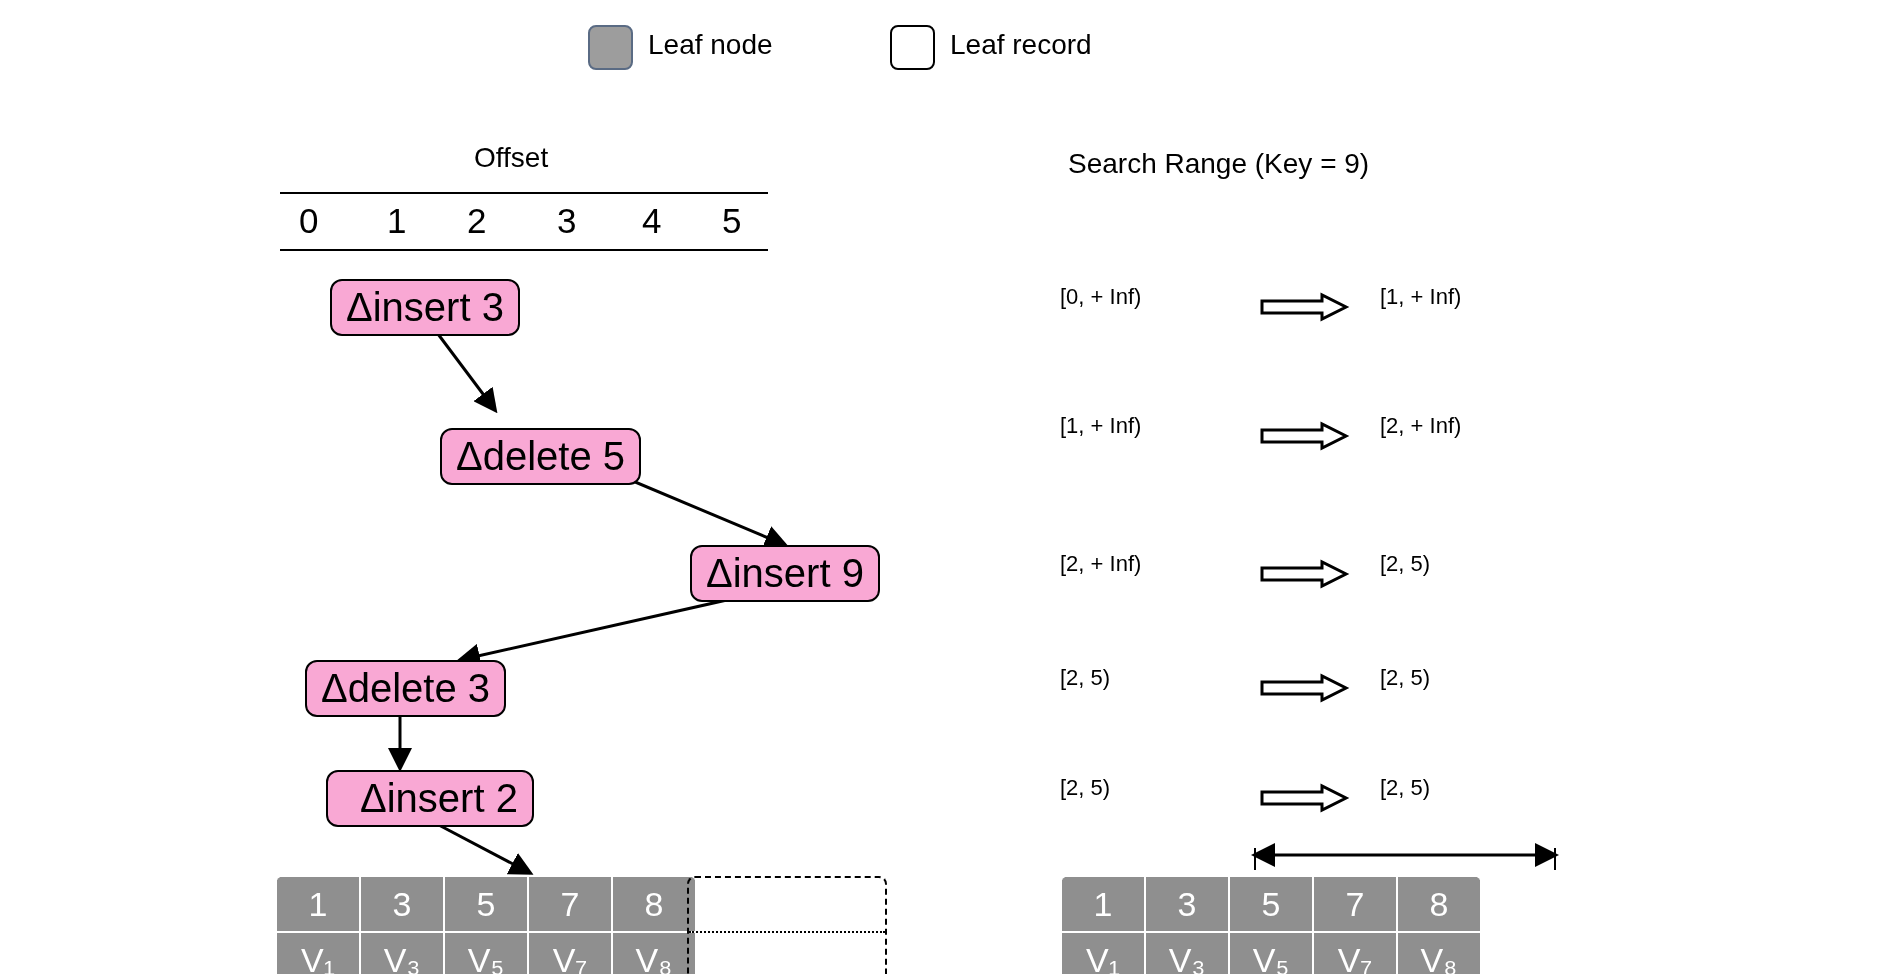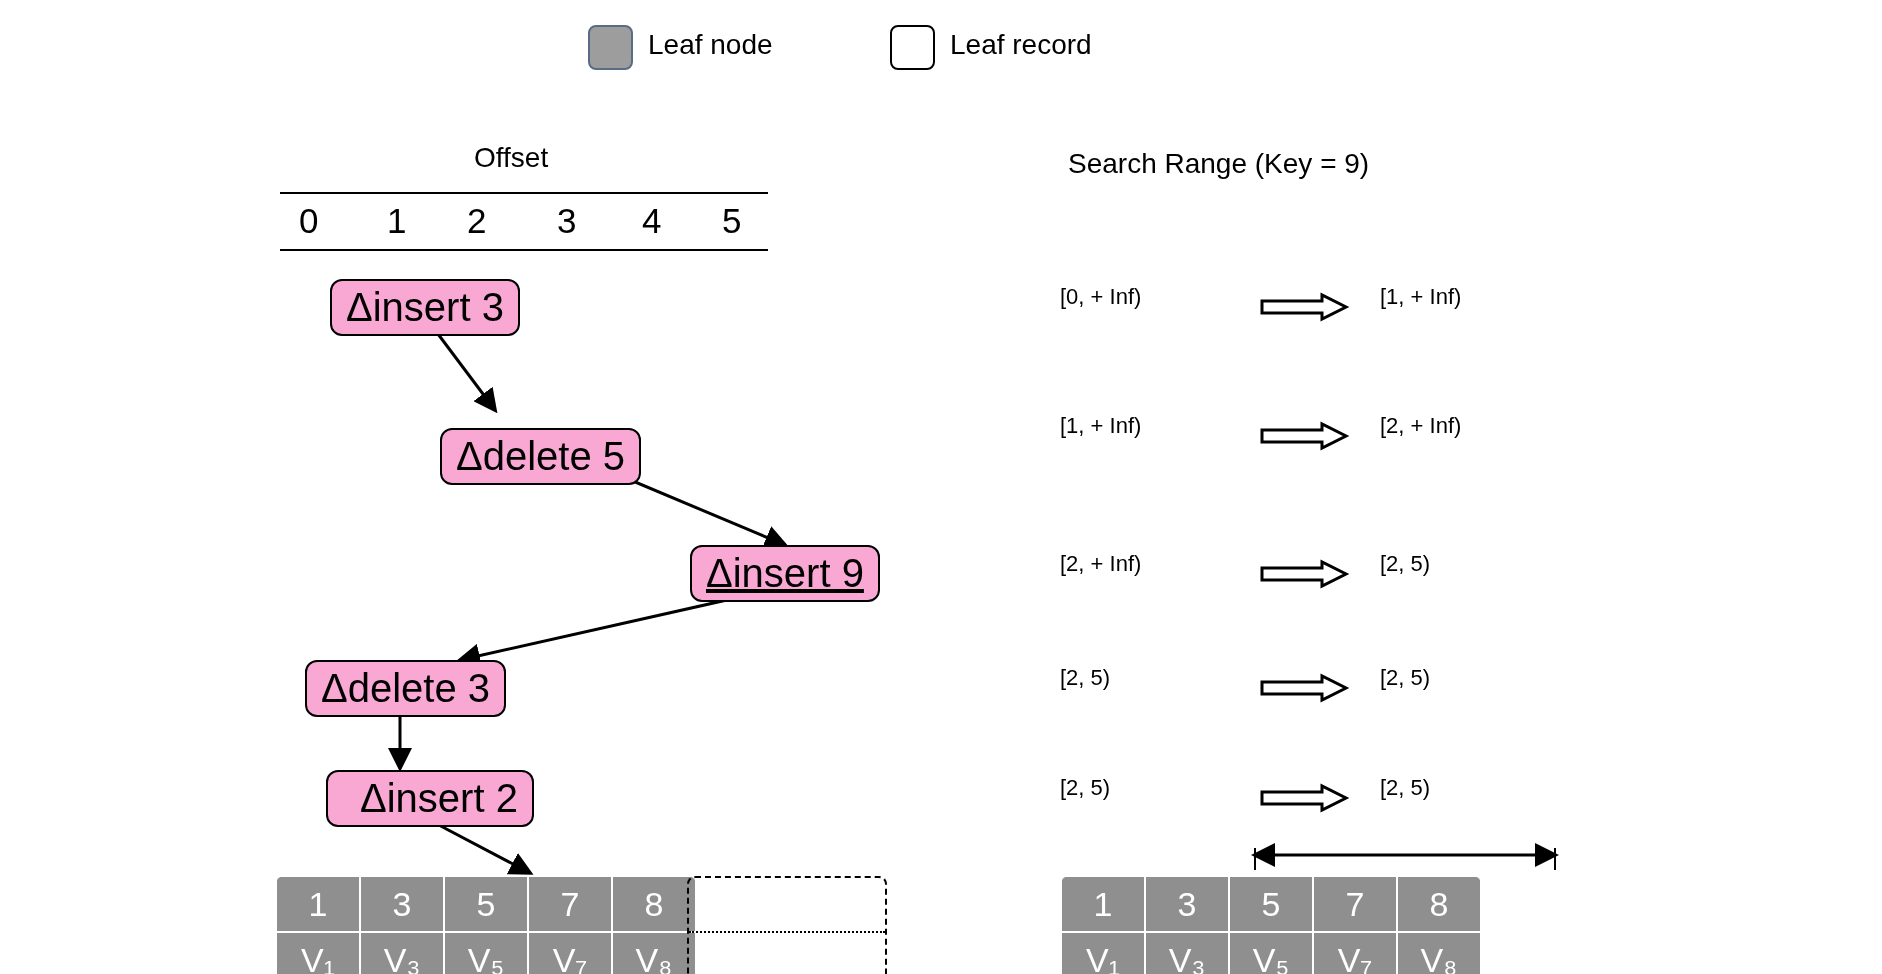--- a/index.html
+++ b/index.html
@@ -122,21 +122,21 @@
 <span class="abs offset-num" style="left:299px; top:201px;">0</span>
 <span class="abs offset-num" style="left:387px; top:201px;">1</span>
 <span class="abs offset-num" style="left:467px; top:201px;">2</span>
 <span class="abs offset-num" style="left:557px; top:201px;">3</span>
 <span class="abs offset-num" style="left:642px; top:201px;">4</span>
 <span class="abs offset-num" style="left:722px; top:201px;">5</span>
 <div class="abs offset-line" style="left:280px; top:249px;"></div>
 
 <div class="delta-box" style="left:330px; top:279px;">Δinsert 3</div>
 <div class="delta-box" style="left:440px; top:413px;margin-top:15px;">Δdelete 5</div>
-<div class="delta-box" style="left:690px; top:545px;text-decoration:underline;">Δinsert 9</div>
+<div class="delta-box" style="left:690px; top:545px;">Δinsert 9</div>
 <div class="delta-box" style="left:305px; top:660px;text-align:right;">Δdelete 3</div>
 <div class="delta-box" style="left:326px; top:770px;padding-left:32px;">Δinsert 2</div>
 
 <table class="leaf-table" style="left:275px; top:875px;">
   <tbody>
       <tr>
     <td>1</td>
     <td>3</td>
     <td>5</td>
     <td>7</td>

